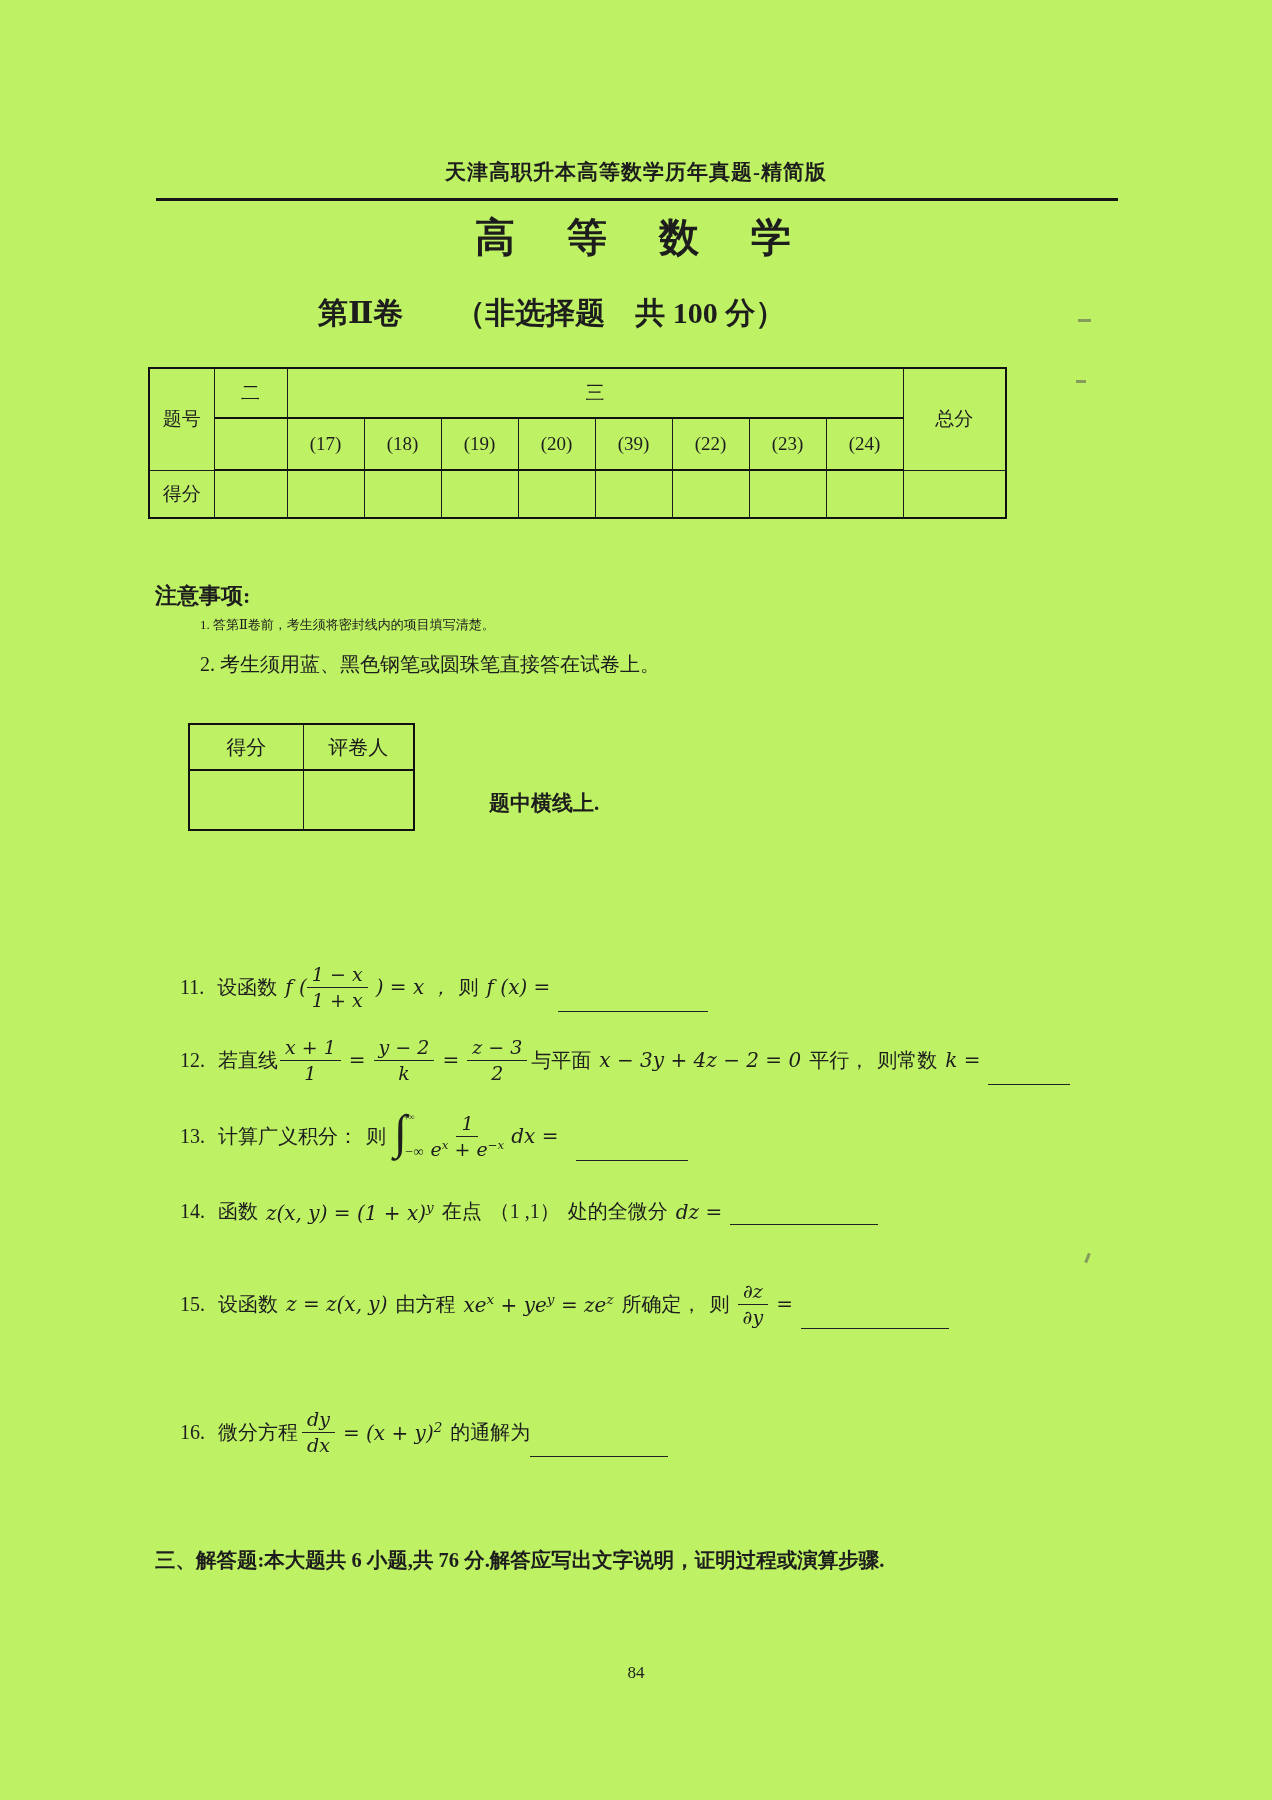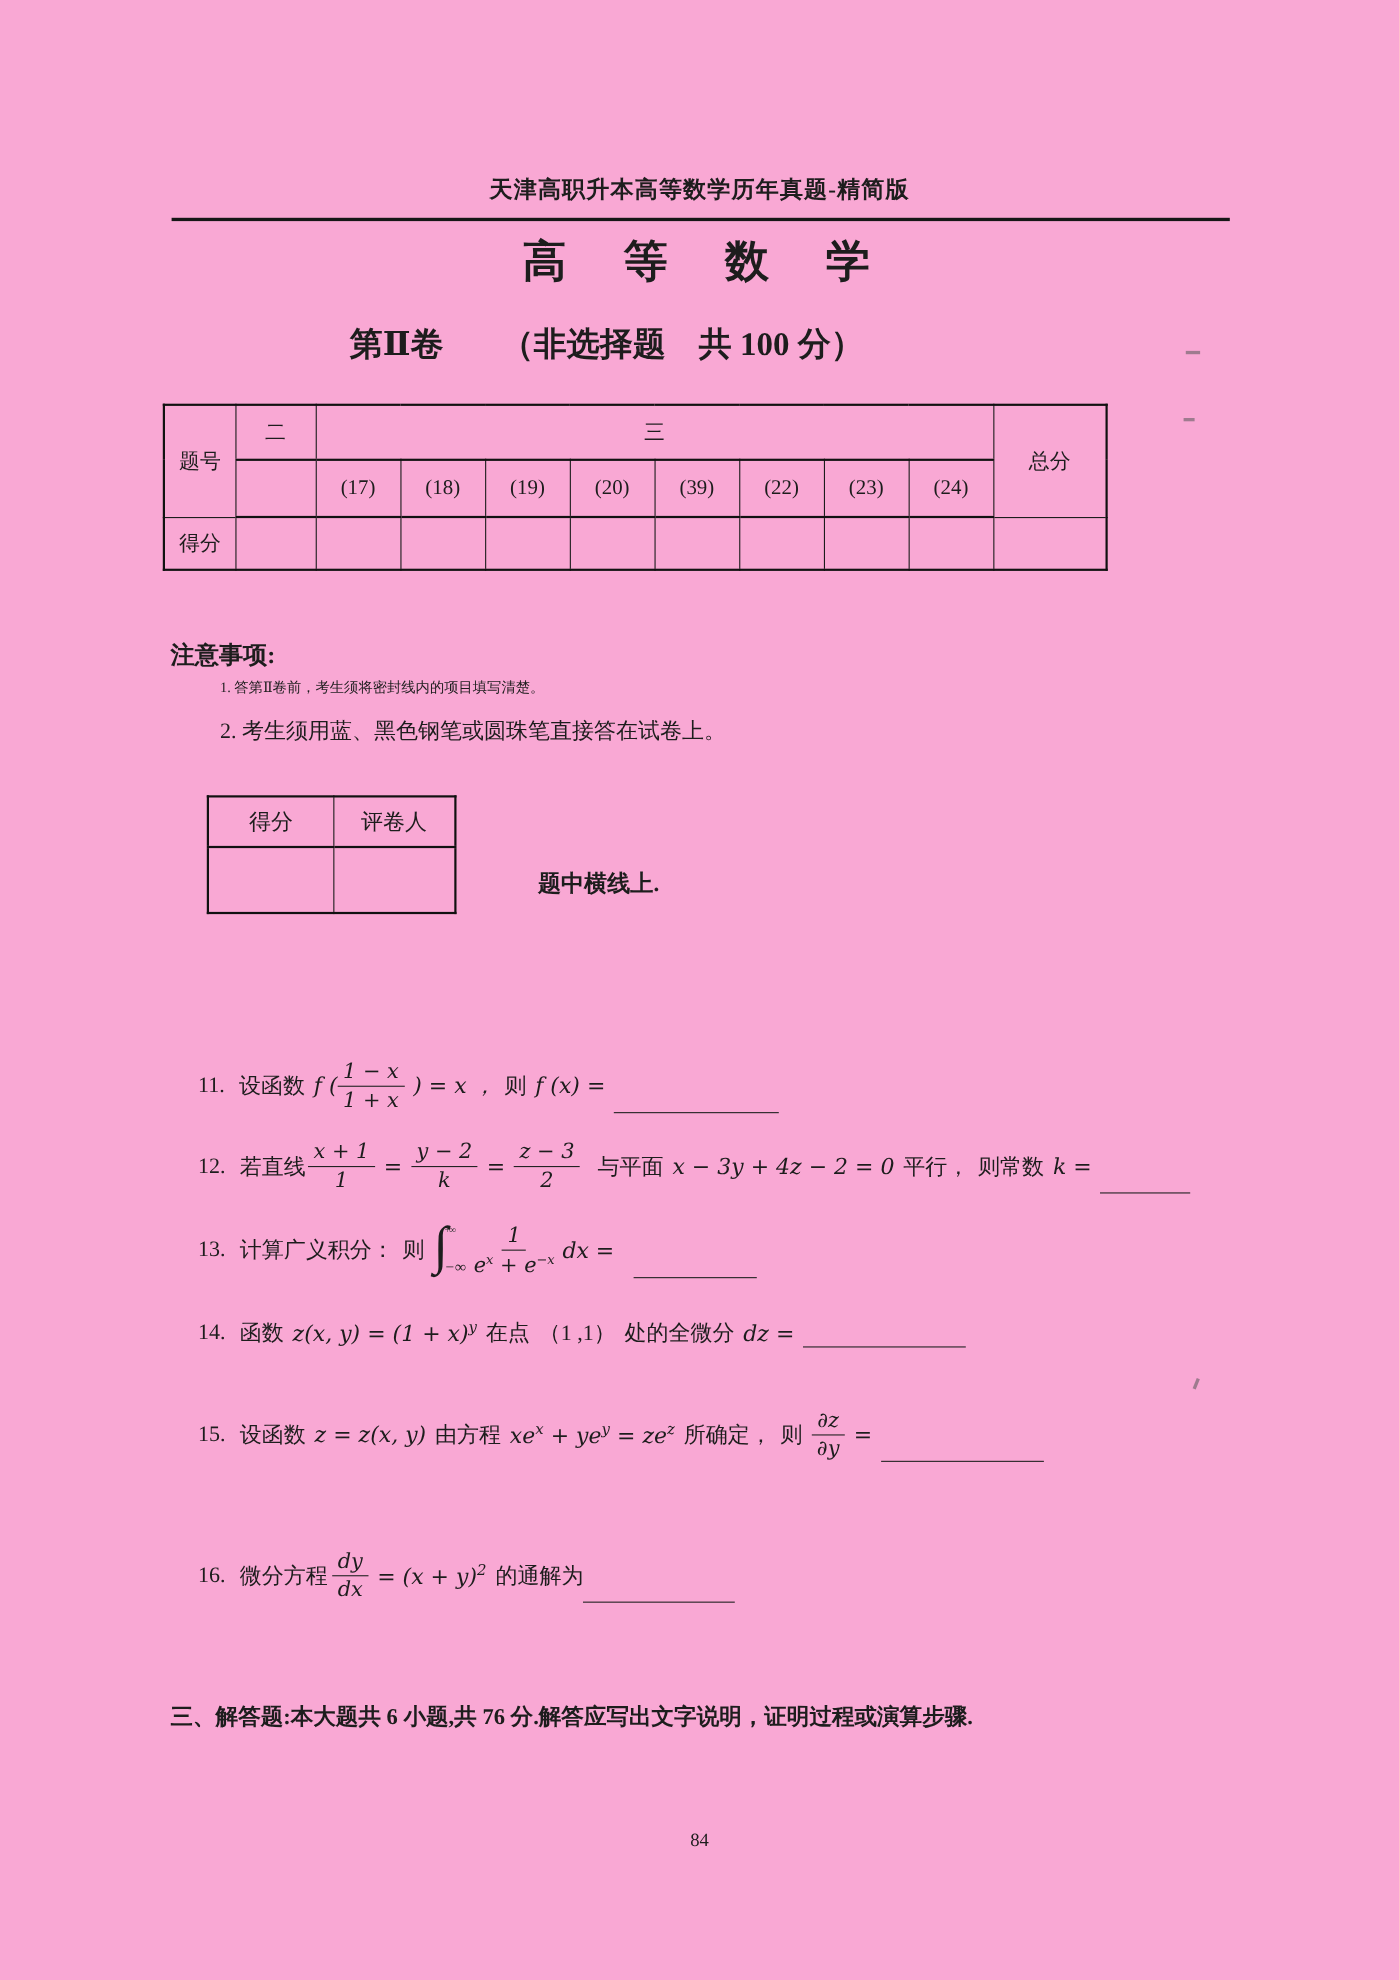--- a/index.html
+++ b/index.html
@@ -1,20 +1,20 @@
 <!DOCTYPE html>
 <html><head>
 <meta charset="utf-8">
 <style>
   html,body{margin:0;padding:0;background:#e8e8e8;}
   .page{
     position:relative;
     width:1272px;height:1800px;
     margin:0 auto;
-    background:#f9a8d4;
+    background:#bef264;
     font-family:"Liberation Serif","DejaVu Serif",serif;
     color:#1d1d1d;
     overflow:hidden;
   }
   .abs{position:absolute;}
   .ctr{left:0;right:0;text-align:center;}
 
   .header-title{top:158px;font-size:21px;font-weight:bold;letter-spacing:1px;}
   .rule{top:198px;left:156px;width:962px;height:3px;background:#161616;}
   .main-title{top:210px;font-size:40px;font-weight:bold;letter-spacing:6px;}
@@ -175,21 +175,21 @@
     <span class="frac">
       <span class="fn">x + 1</span>
       <span class="fd">1</span>
     </span>
     <span class="mi">=</span>
     <span class="frac">
       <span class="fn">y − 2</span>
       <span class="fd">k</span>
     </span>
     <span class="mi">=</span>
-    <span class="frac" style="margin-right:16px;">
+    <span class="frac" style="margin-right:4px;">
       <span class="fn">z − 3</span>
       <span class="fd">2</span>
     </span>
     <span>与平面</span>
     <span class="mi">x − 3y + 4z − 2 = 0</span>
     <span>平行，</span>
     <span>则常数</span>
     <span class="mi">k =</span>
     <span class="blank b82"></span>
   </div>

